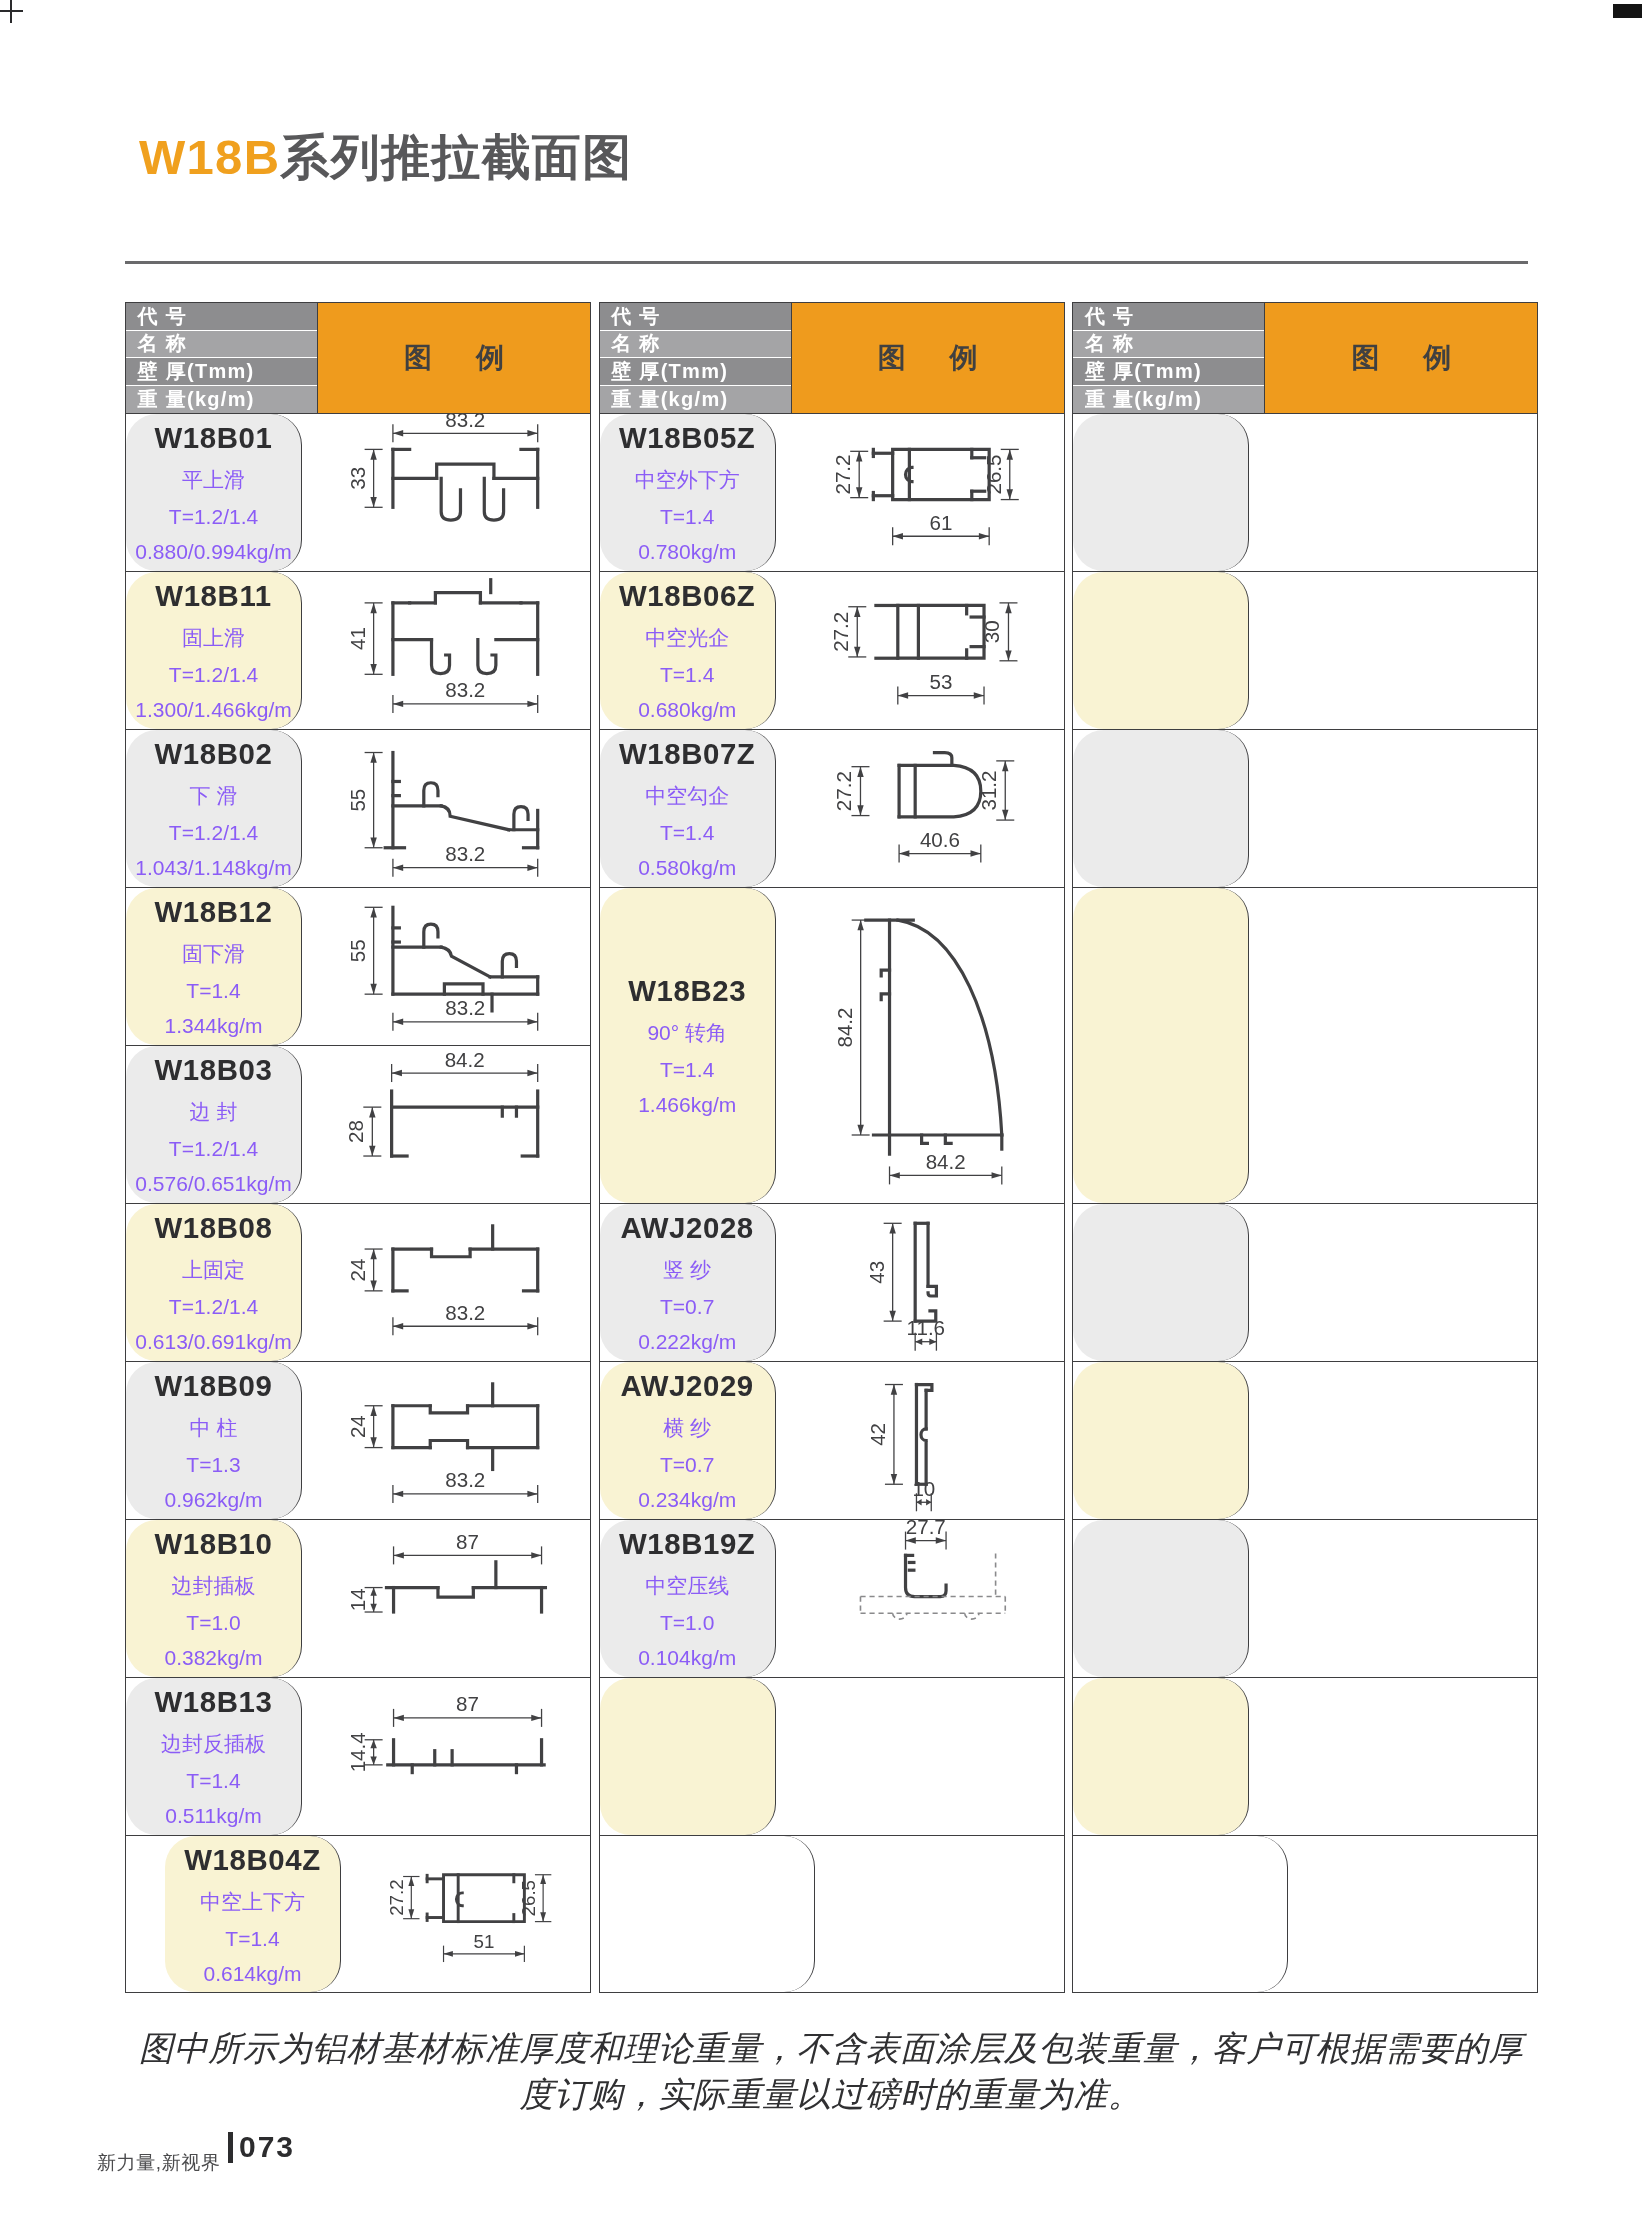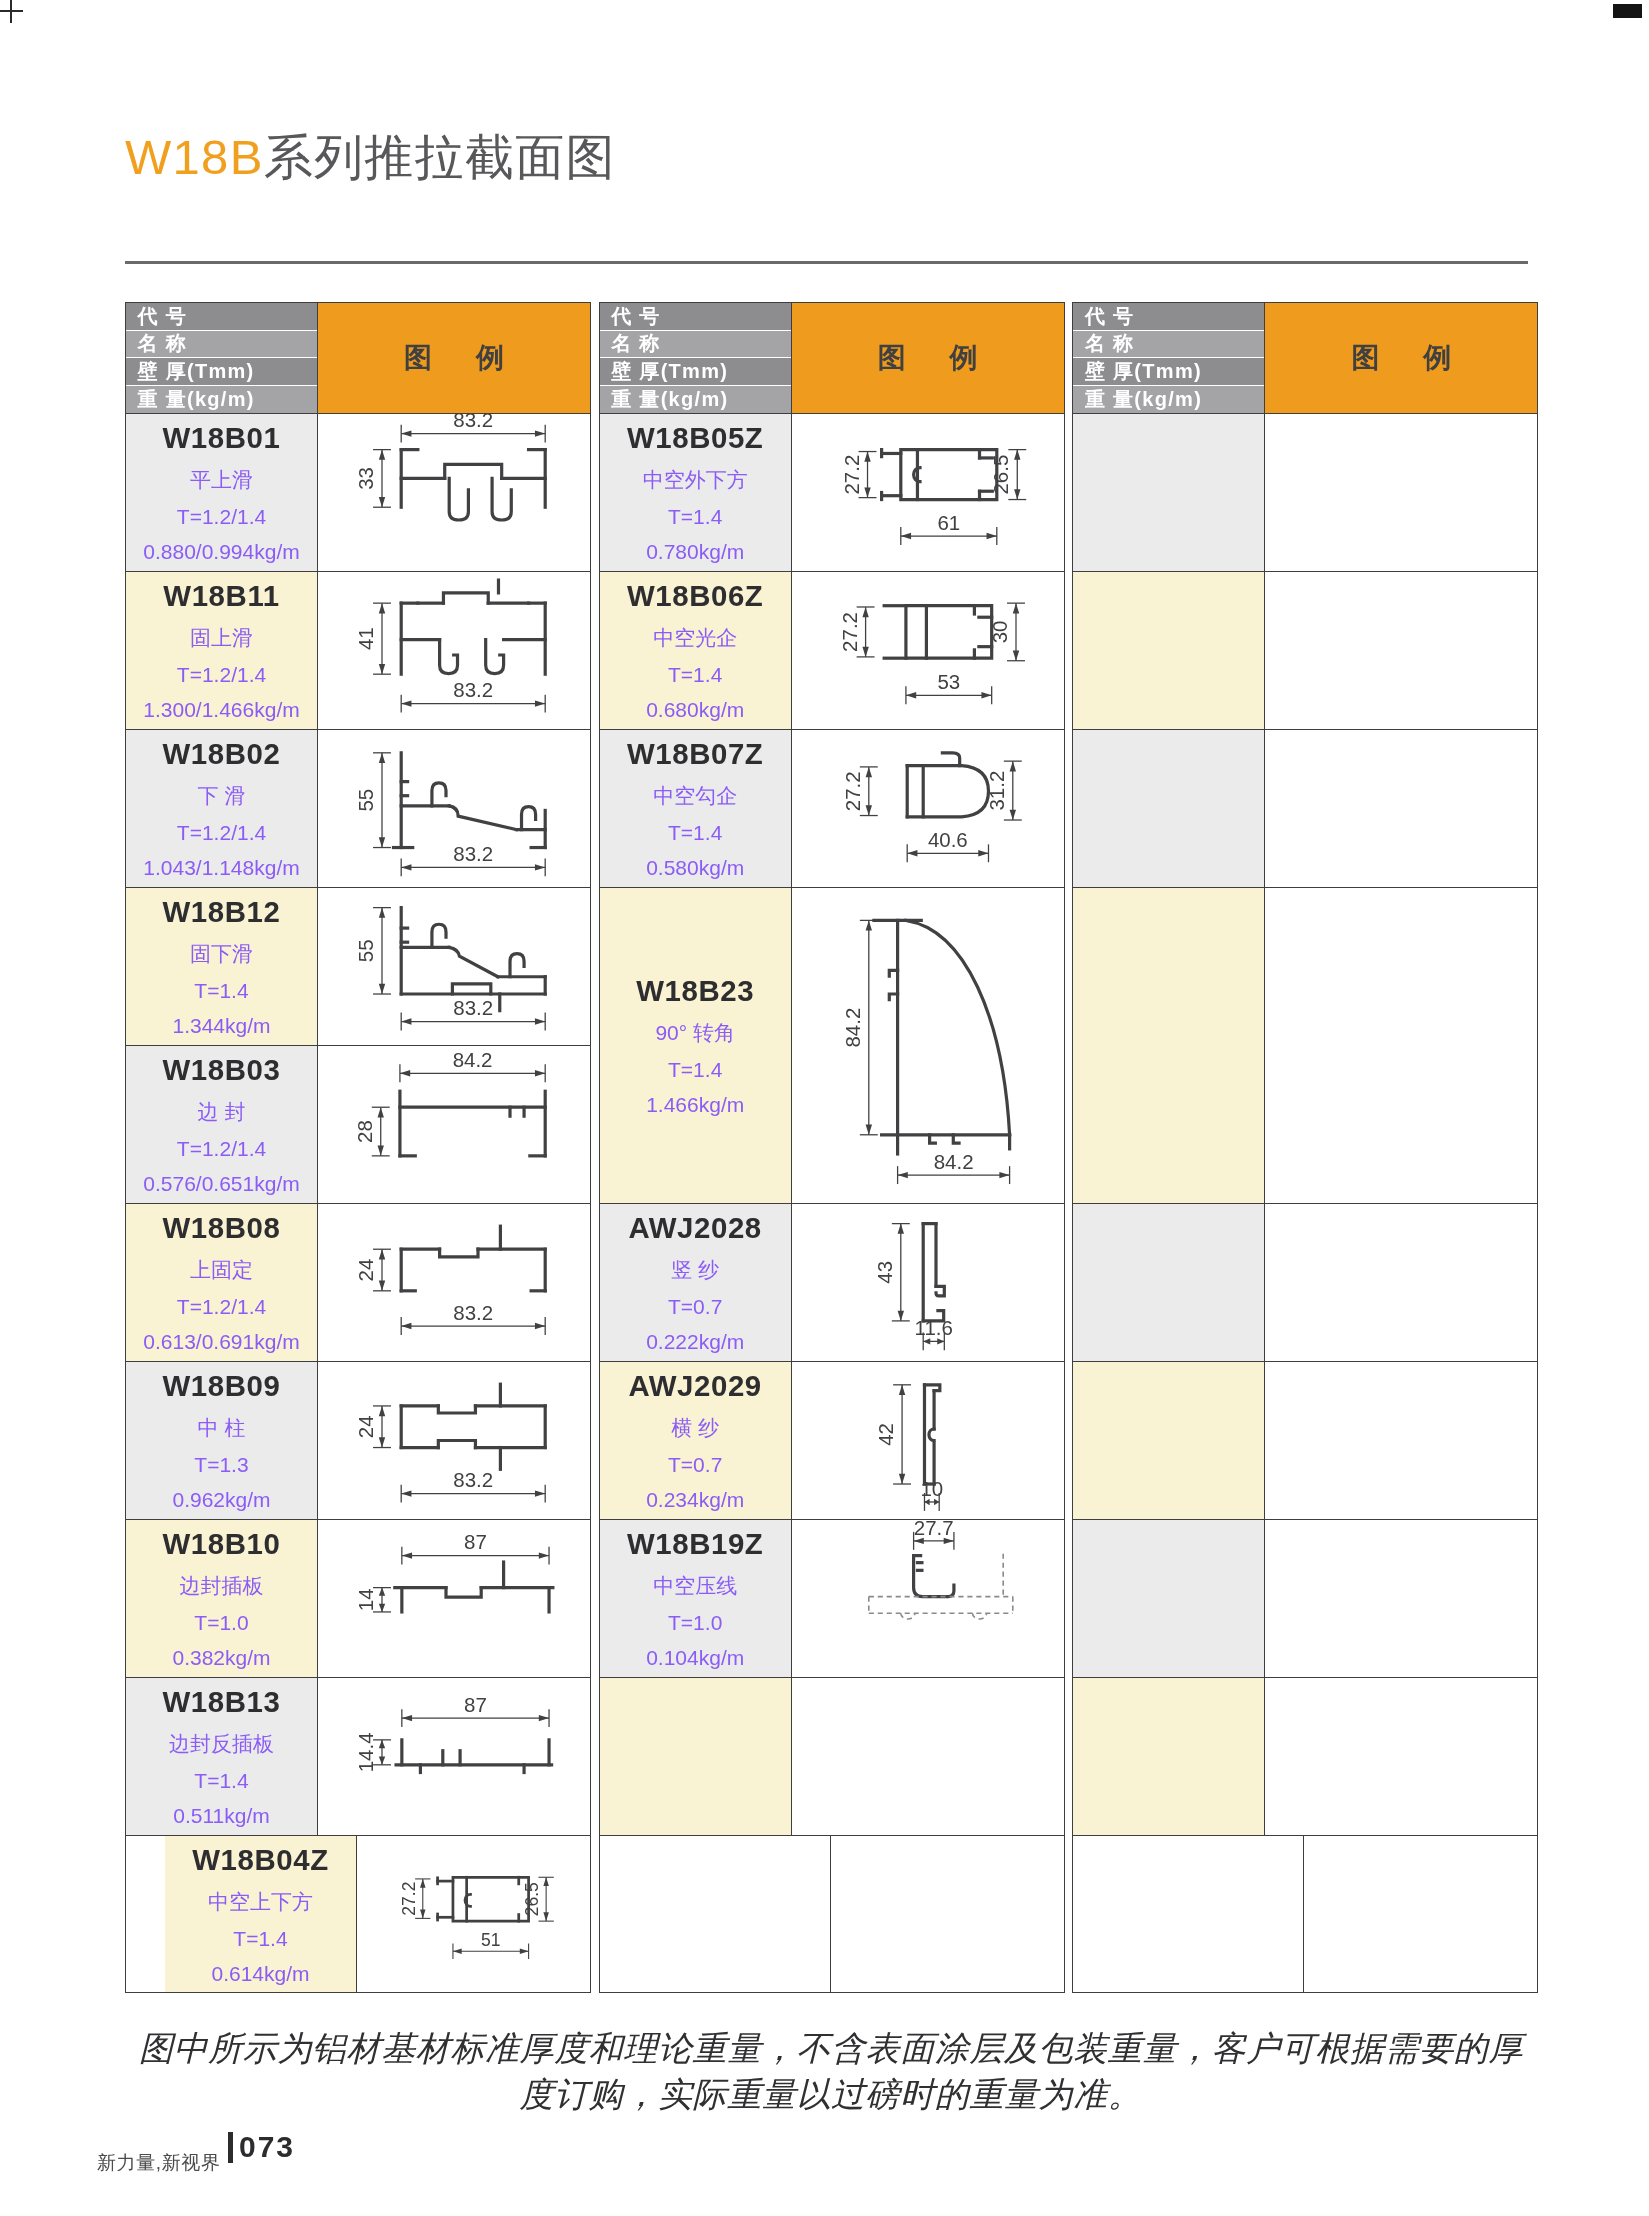--- a/index.html
+++ b/index.html
@@ -7,39 +7,39 @@
     --gray:#ebebeb; --yellow:#f9f3d3; --bd:#3e3e40; --line:#414143; --ink:#303032;
   }
   html,body{margin:0;padding:0;background:#9b9b9b;}
   body{font-family:"Liberation Sans","DejaVu Sans",sans-serif;}
   #page{position:relative;width:1649px;height:2216px;background:#ffffff;overflow:hidden;}
 
   
   .mark{position:absolute;background:#2a2a2c;}
 
   
-  #title{position:absolute;left:125px;top:125px;font-size:49px;font-weight:normal;letter-spacing:1.3px;color:#58585a;white-space:nowrap;}
+  #title{position:absolute;left:139px;top:125px;font-size:49px;font-weight:bold;letter-spacing:1.3px;color:#58585a;white-space:nowrap;}
   #title .hl{color:#f0a01e;}
   #subtitle{position:absolute;left:125px;top:204px;font-size:30px;color:#58585a;letter-spacing:0.6px;white-space:nowrap;}
   #rule{position:absolute;left:125px;top:261px;width:1403px;height:2.6px;background:#6a6a6c;}
 
   
   #table-root{position:absolute;left:125px;top:302px;display:flex;gap:7.7px;}
   .group{width:466px;border:1.9px solid var(--bd);background:#fff;box-sizing:border-box;}
   .g-header{display:flex;height:110px;border-bottom:1.9px solid var(--bd);text-align:right;}
   .g-hcol{width:192px;border-right:1.9px solid var(--bd);box-sizing:border-box;display:flex;flex-direction:column;}
   .g-hrow{height:27.5px;box-sizing:border-box;display:flex;align-items:center;padding-left:11.5px;color:#ffffff;font-weight:bold;font-size:20px;letter-spacing:1.3px;}
   .g-hrow:not(:last-child){border-bottom:1.9px solid #ffffff;}
   .g-hrow.dark{background:var(--hdark);}
   .g-hrow.light{background:var(--hlight);}
   .g-legend{flex:1;background:var(--orange);display:flex;align-items:center;justify-content:center;font-size:28px;font-weight:bold;color:#404040;letter-spacing:18px;text-indent:18px;}
   .g-row{display:flex;height:158px;box-sizing:border-box;border-bottom:1.9px solid var(--bd);}
   .g-row:last-child{border-bottom:none;height:156px;padding-left:39px;}
   .g-row.tall{height:316px;}
-  .g-label{width:192px;box-sizing:border-box;border-right:1.9px solid var(--bd);display:flex;flex-direction:column;align-items:center;justify-content:center;gap:11px;text-align:center;}
+  .g-label{width:176px;box-sizing:border-box;border-right:1.9px solid var(--bd);display:flex;flex-direction:column;align-items:center;justify-content:center;gap:11px;text-align:center;border-radius:31px;}
   .g-label.gray{background:var(--gray);}
   .g-label.yellow{background:var(--yellow);}
   .g-label.white{background:#ffffff;}
   .p-code{font-size:29.4px;font-weight:bold;color:#2e2e30;letter-spacing:0.6px;}
   .p-name,.p-t,.p-w{font-size:21px;color:#8b5cf6;}
   .g-fig{flex:1;background:#ffffff;}
   .g-fig svg{display:block;width:100%;height:100%;font-family:"Liberation Sans","DejaVu Sans",sans-serif;}
 
   
   #footnote{position:absolute;left:125px;top:2026px;width:1412px;text-align:center;font-size:34px;color:var(--ink);letter-spacing:0.6px;font-style:italic;}

